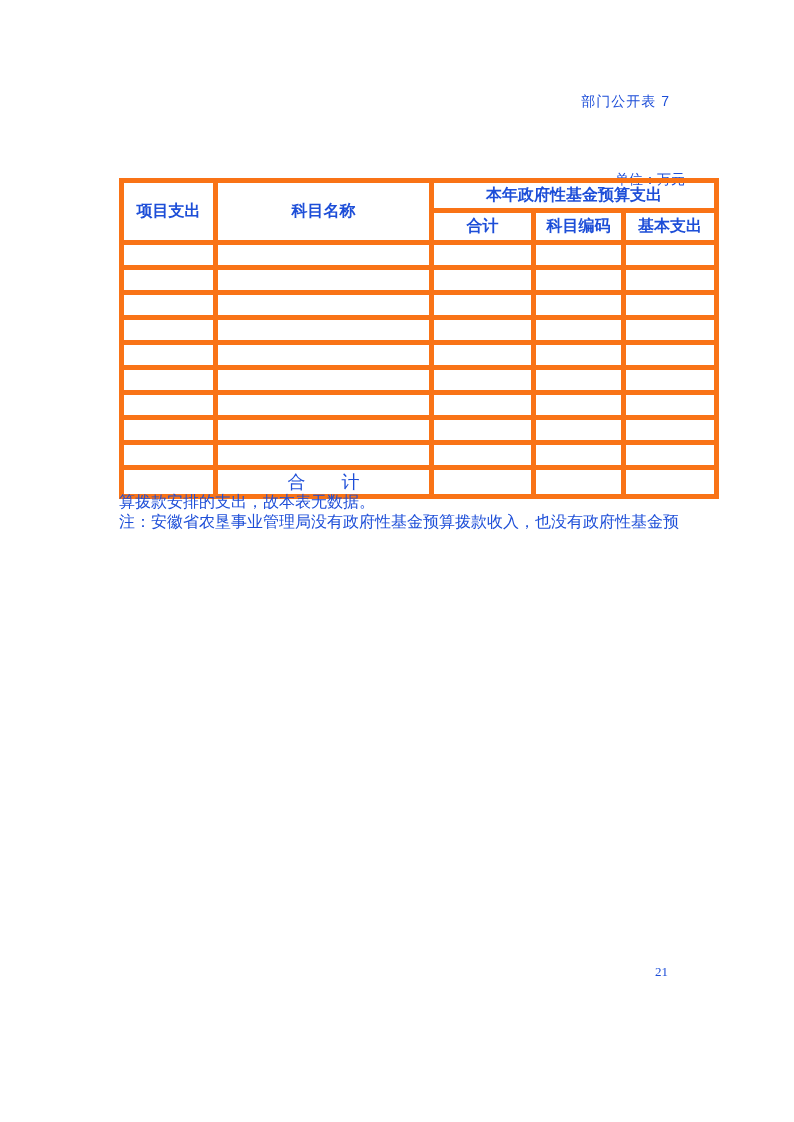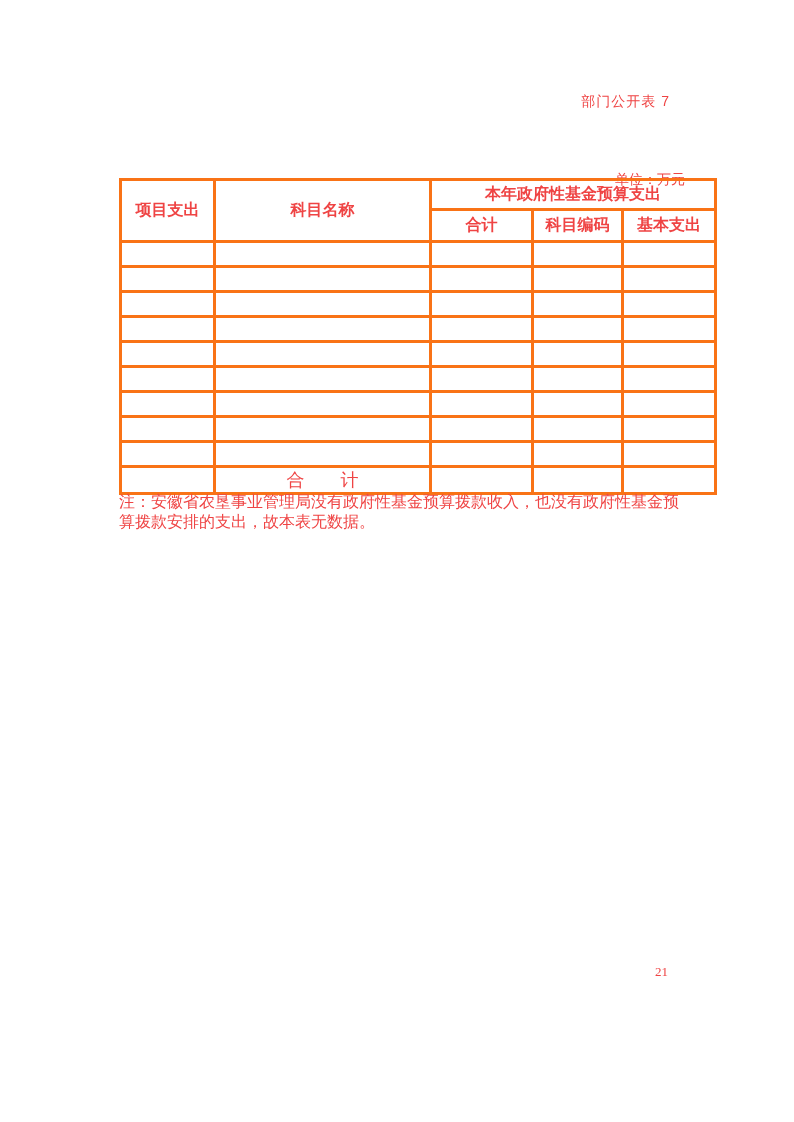--- a/index.html
+++ b/index.html
@@ -5,21 +5,21 @@
   html, body {
     margin: 0;
     padding: 0;
     background: #ffffff;
   }
   .page {
     position: relative;
     width: 794px;
     height: 1122px;
     background: #ffffff;
-    color: #ef4444;
+    color: #1d4ed8;
     font-family: "Liberation Sans", sans-serif;
     overflow: hidden;
   }
   .corner-label {
     position: absolute;
     top: 93px;
     right: 124px;
     font-size: 14px;
     letter-spacing: 1px;
   }
@@ -44,21 +44,21 @@
   table.budget-table {
     position: absolute;
     top: 178px;
     left: 119px;
     border-collapse: collapse;
     table-layout: fixed;
     width: 595px;
   }
   table.budget-table th,
   table.budget-table td {
-    border: 3px solid #f97316;
+    border: 5px solid #f97316;
     padding: 0;
     text-align: center;
     vertical-align: middle;
     overflow: hidden;
   }
   table.budget-table thead tr.head-row-1 { height: 30px; }
   table.budget-table thead tr.head-row-2 { height: 32px; }
   table.budget-table th {
     font-size: 16px;
     font-weight: bold;
@@ -185,19 +185,19 @@
         <td></td>
         <td class="total-label">合　　计</td>
         <td></td>
         <td></td>
         <td></td>
       </tr>
     </tbody>
   </table>
 
   <div class="note">
+    <div>算拨款安排的支出，故本表无数据。</div>
     <div>注：安徽省农垦事业管理局没有政府性基金预算拨款收入，也没有政府性基金预</div>
-    <div>算拨款安排的支出，故本表无数据。</div>
   </div>
 
   <div class="page-number">21</div>
 
 </div>
 
 </body></html>

